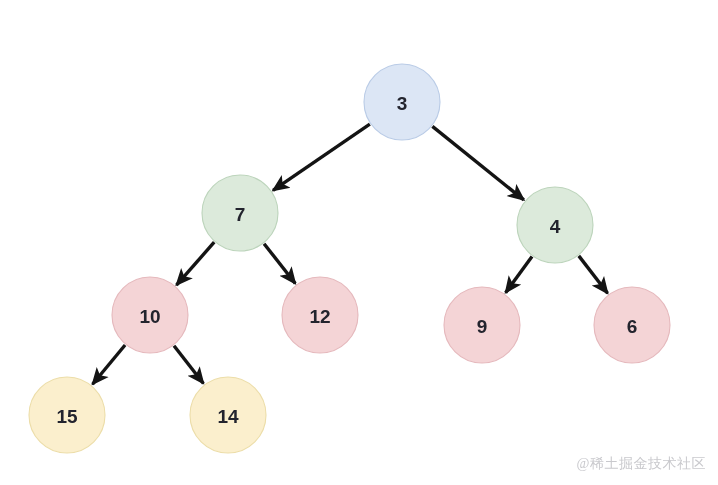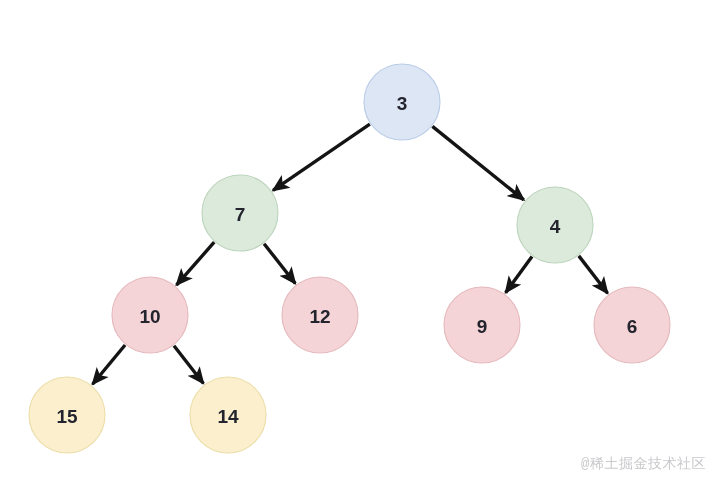--- a/index.html
+++ b/index.html
@@ -38,21 +38,21 @@
   .edge-line {
     stroke: #141414;
     stroke-width: 3.4;
     fill: none;
     stroke-linecap: butt;
   }
   .watermark {
     position: absolute;
     right: 12px;
     bottom: 12px;
-    font-family: Liberation Mono, monospace;
+    font-family: Liberation Serif, serif;
     font-size: 14px;
     color: #c9c9cd;
     letter-spacing: 0.5px;
     user-select: none;
     white-space: nowrap;
     text-align: right;
   }
 </style>
 </head>
 <body>

